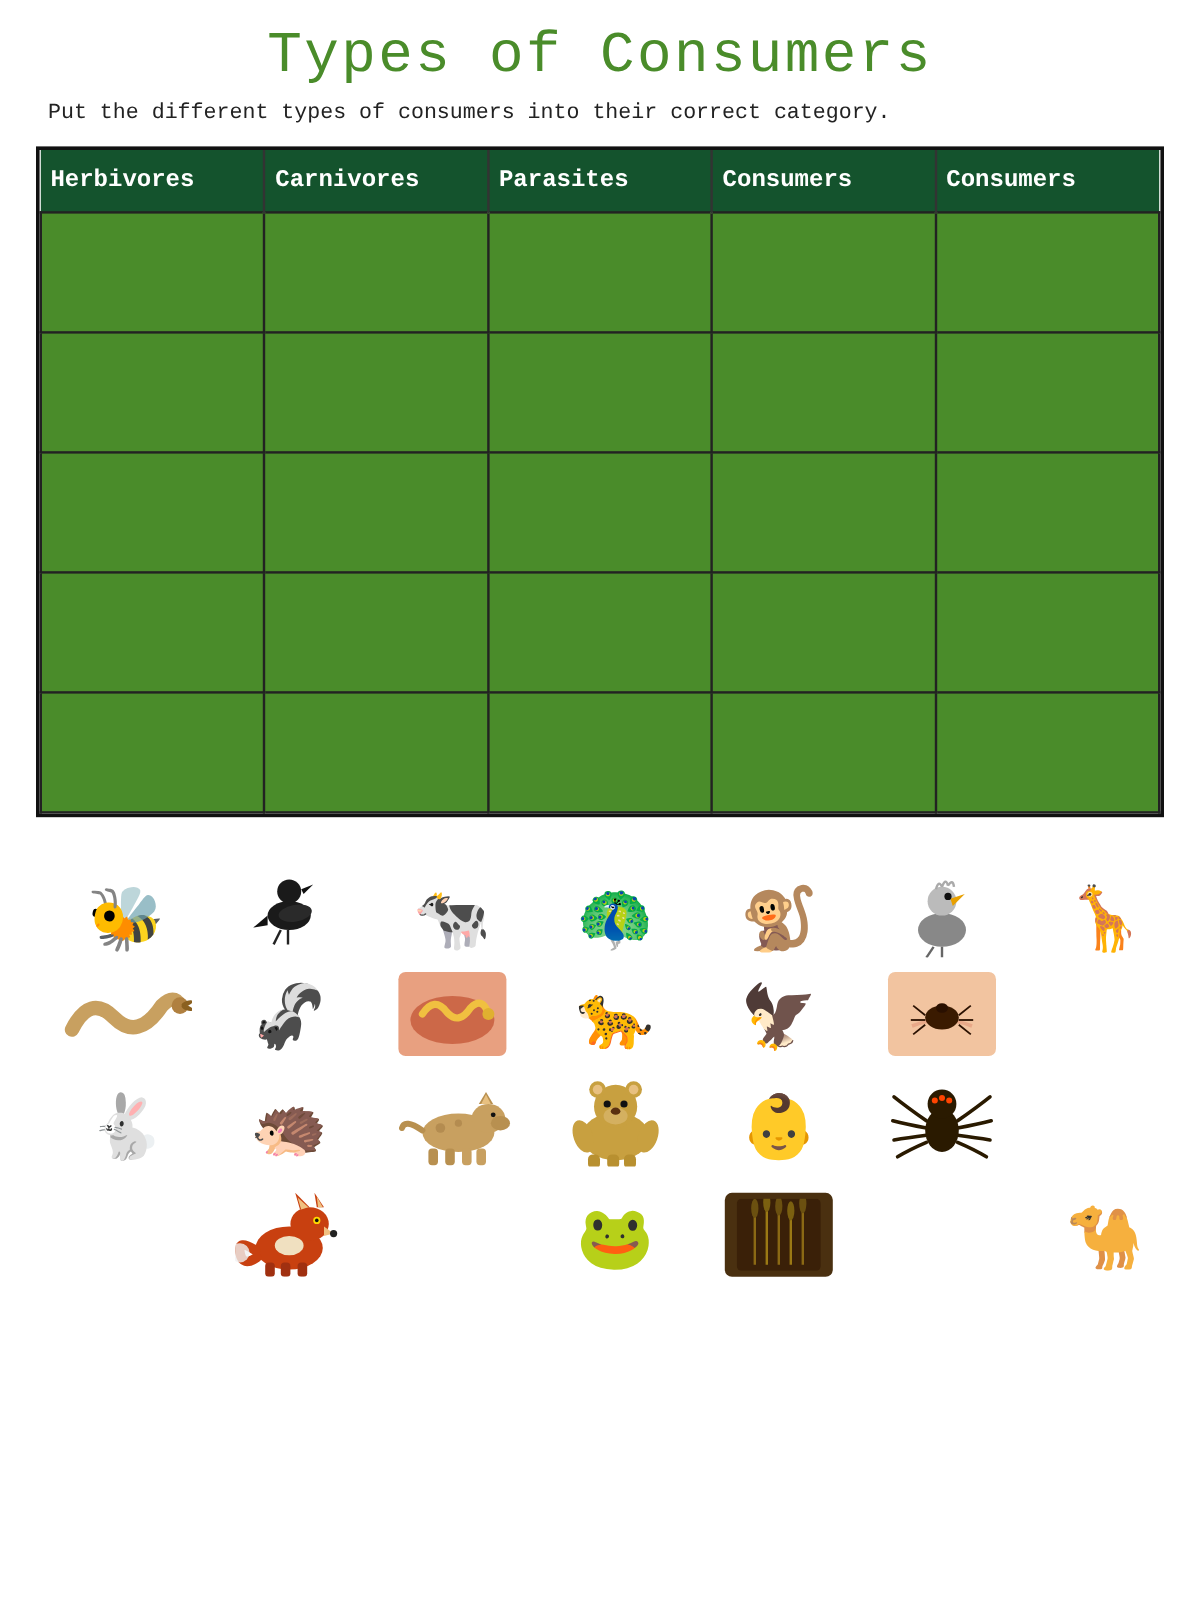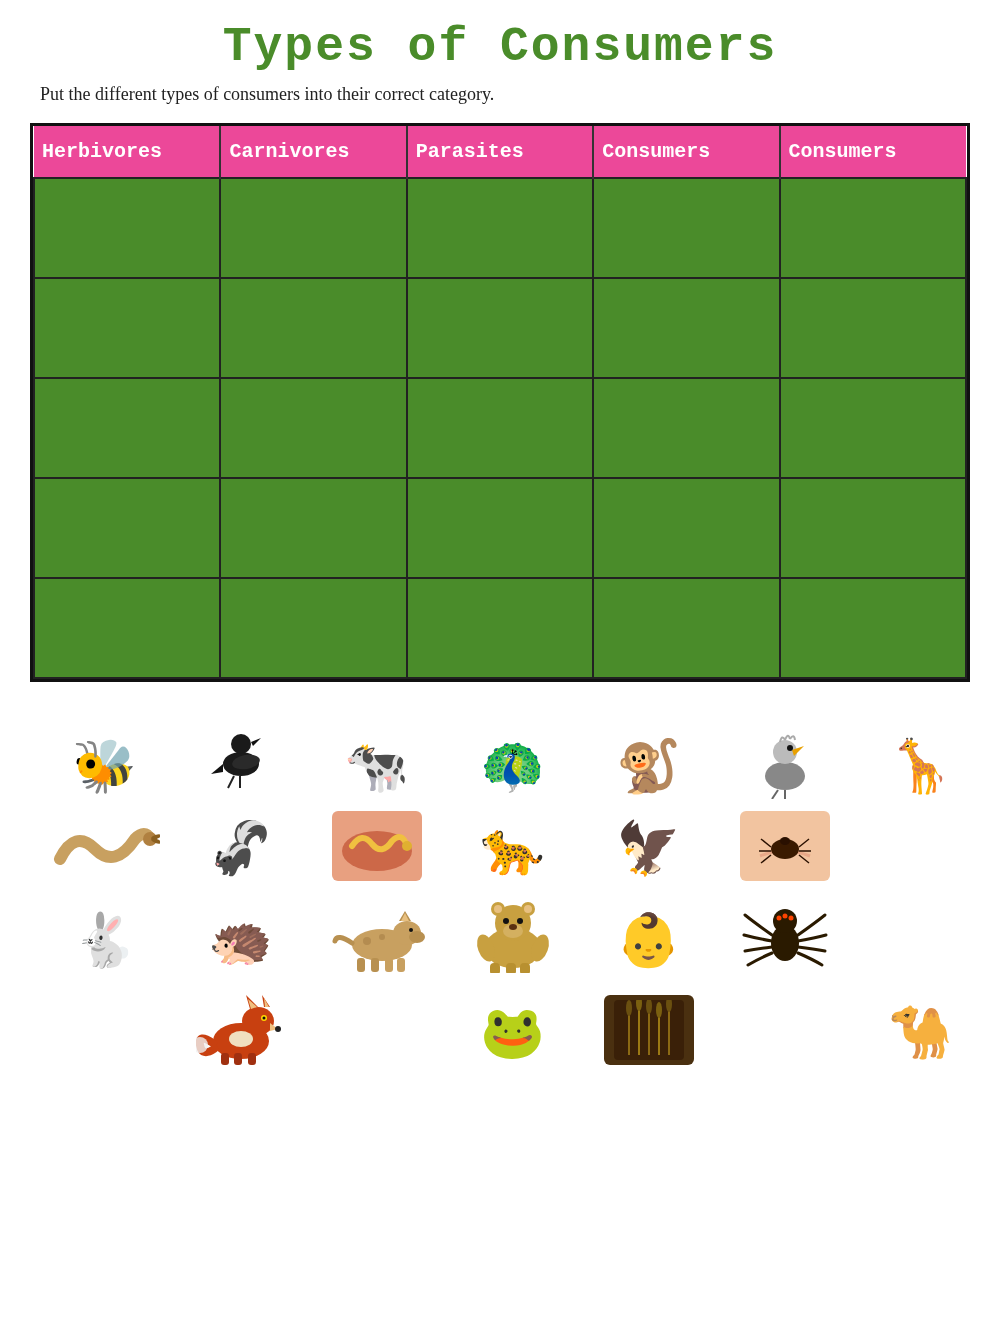--- a/index.html
+++ b/index.html
@@ -8,49 +8,49 @@
       background: #ffffff;
       font-family: 'Courier New', Courier, monospace;
       width: 1000px;
       min-height: 1332px;
       padding: 20px 30px;
     }
 
     .page-title {
       text-align: center;
       font-size: 48px;
-      font-weight: bold;
+      font-weight: normal;
       color: #4a8c2a;
       font-family: 'Courier New', Courier, monospace;
       margin-bottom: 10px;
       letter-spacing: 2px;
     }
 
     .subtitle {
       text-align: left;
       font-size: 18px;
       color: #222;
-      font-family: Liberation Serif, serif;
+      font-family: Liberation Mono, monospace;
       margin-bottom: 18px;
       padding-left: 10px;
     }
 
     .table-wrapper {
       border: 3px solid #111;
       margin-bottom: 24px;
     }
 
     table {
       width: 100%;
       border-collapse: collapse;
       table-layout: fixed;
     }
 
     thead tr {
-      background: #ec4899;
+      background: #14532d;
     }
 
     thead th {
       color: #fff;
       font-family: 'Courier New', Courier, monospace;
       font-size: 20px;
       font-weight: bold;
       padding: 14px 8px;
       text-align: left;
       border-right: 2px solid #333;

